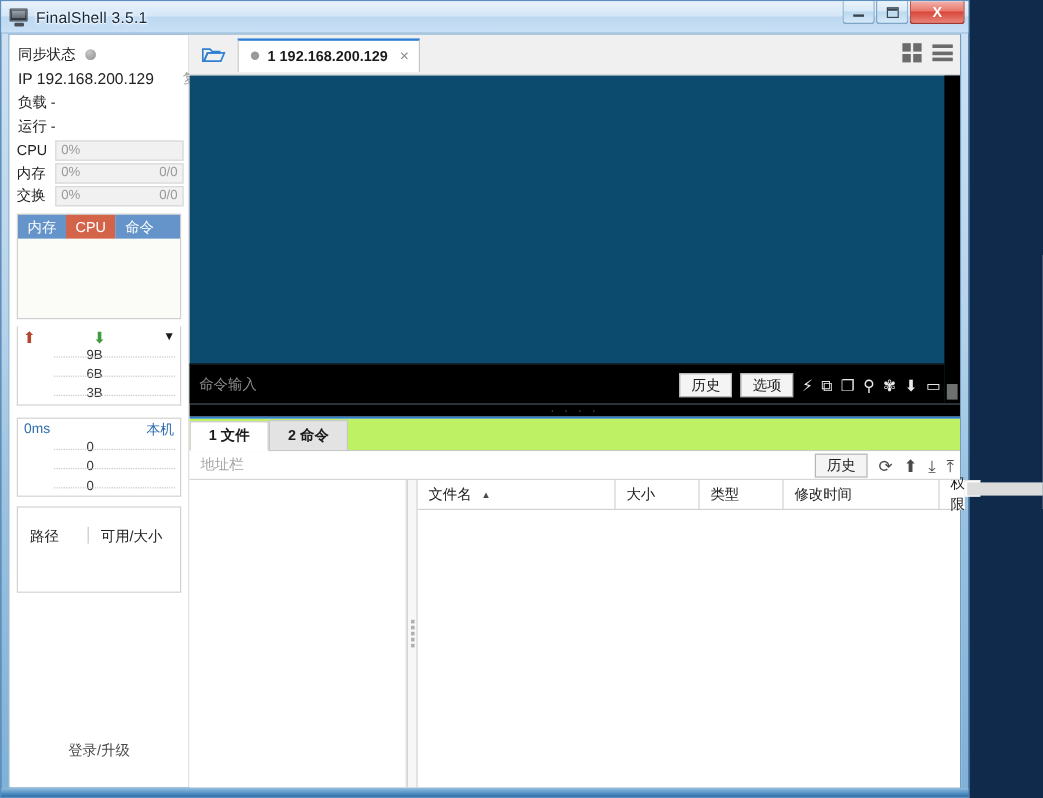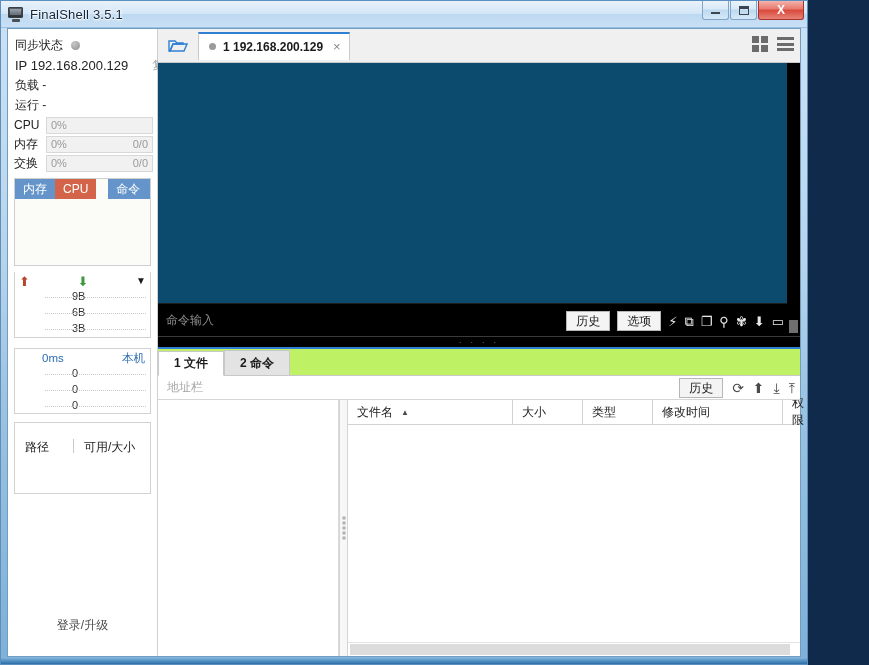--- a/index.html
+++ b/index.html
@@ -104,42 +104,42 @@
   .proc-box{
     margin:6px 6px 0 6px;border:1px solid #cfcfcf;height:88px;box-sizing:border-box;
     background:#fbfcf8;display:flex;flex-direction:column;
   }
   .proc-head{display:flex;height:20px;flex:0 0 20px;}
   .proc-tab{
     background:#6494c9;color:#fff;font-size:12px;
     display:flex;align-items:center;padding:0 8px;
   }
   .proc-tab.hot{background:#d3644a;}
-  .proc-tab.fill{flex:1;margin-left:12px;}
+  .proc-tab.fill{flex:1;}
   .proc-body{flex:1;background:#fbfcf8;}
 
   .graph-box{
     margin:6px 6px 0 6px;border:1px solid #d2d2d2;border-top:none;height:66px;
     box-sizing:border-box;position:relative;background:#fff;
   }
   .graph-hdr{
     display:flex;align-items:center;height:18px;padding:0 4px;justify-content:space-between;
   }
   .arrow-up{color:#b5472e;font-size:13px;line-height:1;}
   .arrow-down{color:#3f9a3f;font-size:13px;line-height:1;}
   .chev{color:#1a1a1a;font-size:10px;line-height:1;}
   .graph-plot{position:relative;height:46px;}
   .g-label{
     position:absolute;left:21px;font-size:11px;color:#333;margin-left:36px;
   }
   .g-line{
     position:absolute;left:30px;right:4px;height:0;
     border-top:1px dotted #c8c8c8;
   }
-  .g-blue{color:#2b6cb0;margin-left:22px;}
+  .g-blue{color:#2b6cb0;}
   .net-hdr{
     display:flex;align-items:center;justify-content:space-between;
     height:18px;padding:0 5px;font-size:11.5px;
   }
   .disk-box{
     margin:8px 6px 0 6px;border:1px solid #d2d2d2;height:72px;box-sizing:border-box;background:#fff;
   }
   .disk-head{
     display:flex;height:22px;font-size:12px;color:#222;
     border-bottom:0px solid #e2e2e2;
@@ -249,21 +249,21 @@
   }
   .vsplit{
     width:7px;flex:0 0 7px;background:#f7f7f7;border-left:1px solid #d4d4d4;
     border-right:1px solid #d4d4d4;position:relative;
   }
   .vsplit .dots{
     position:absolute;top:50%;left:50%;transform:translate(-50%,-50%);
     display:flex;flex-direction:column;gap:2px;
   }
   .vsplit .dots i{width:3px;height:3px;background:#b0b0b0;display:block;}
-  .pane-right{flex:1;display:flex;flex-direction:column;min-width:0;background:#fff;}
+  .pane-right{flex:1;display:flex;flex-direction:row;min-width:0;background:#fff;}
   .file-head{
     height:24px;flex:0 0 24px;display:flex;align-items:center;
     background:#fff;border-bottom:1px solid #d2d2d2;font-size:12px;color:#1b1b1b;
   }
   .fh-cell{
     display:flex;align-items:center;padding-left:9px;box-sizing:border-box;
     border-right:1px solid #d2d2d2;height:100%;
   }
   .sort-asc{margin-left:8px;font-size:8px;color:#4a4a4a;}
   .file-body{flex:1;background:#fff;position:relative;min-height:0;}

